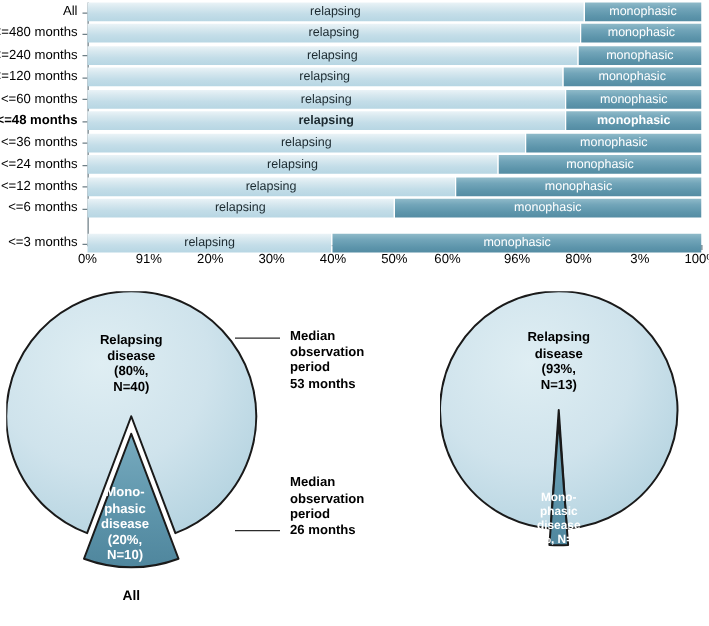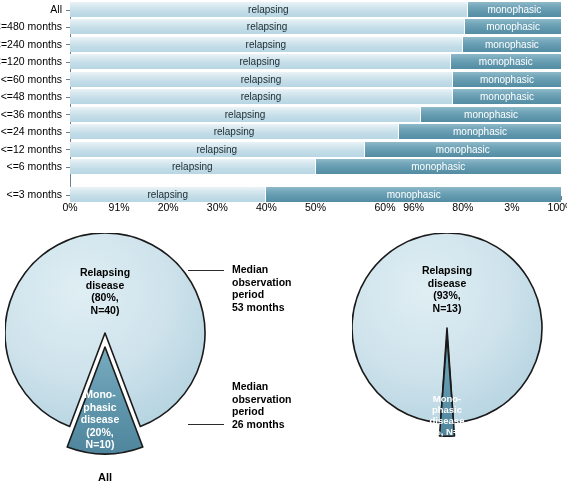--- a/index.html
+++ b/index.html
@@ -187,21 +187,21 @@
         <div class="ytick" style="top: 7.5px;"></div>
         <div class="seg seg-relapsing" style="width: 380.525px;">relapsing</div>
         <div class="seg seg-monophasic" style="width: 110.475px;">monophasic</div>
       </div>
       <div class="bar-row" style="top: 71.8px;">
         <div class="row-label">&lt;=60 months</div>
         <div class="ytick" style="top: 7.5px;"></div>
         <div class="seg seg-relapsing" style="width: 382.98px;">relapsing</div>
         <div class="seg seg-monophasic" style="width: 108.02px;">monophasic</div>
       </div>
-      <div class="bar-row" style="top: 89.25px;">
+      <div class="bar-row" style="top: 89.25px; font-weight: bold;">
         <div class="row-label">&lt;=48 months</div>
         <div class="ytick" style="top: 7.5px;"></div>
         <div class="seg seg-relapsing" style="width: 382.98px;">relapsing</div>
         <div class="seg seg-monophasic" style="width: 108.02px;">monophasic</div>
       </div>
       <div class="bar-row" style="top: 106.7px;">
         <div class="row-label">&lt;=36 months</div>
         <div class="ytick" style="top: 7.5px;"></div>
         <div class="seg seg-relapsing" style="width: 351.065px;">relapsing</div>
         <div class="seg seg-monophasic" style="width: 139.935px;">monophasic</div>
@@ -231,21 +231,21 @@
         <div class="seg seg-monophasic" style="width: 294.6px;">monophasic</div>
       </div>
     </div>
   <div id="xtick-labels">
       <div class="xtick-label" style="left: 70px;">0%</div>
       <div class="xtick-label" style="left: 119.1px;">91%</div>
       <div class="xtick-label" style="left: 168.2px;">20%</div>
       <div class="xtick-label" style="left: 217.3px;">30%</div>
       <div class="xtick-label" style="left: 266.4px;">40%</div>
       <div class="xtick-label" style="left: 315.5px;">50%</div>
-      <div class="xtick-label" style="left: 385px;">60%</div>
+      <div class="xtick-label" style="left: 358px;">60%</div>
       <div class="xtick-label" style="left: 413.7px;">96%</div>
       <div class="xtick-label" style="left: 462.8px;">80%</div>
       <div class="xtick-label" style="left: 511.9px;">3%</div>
       <div class="xtick-label" style="left: 561px;">100%</div>
     </div>
 </div>
 
 <div id="pies">
 
   <svg width="210" height="230" viewBox="0 0 210 230" style="position:absolute;left:5px;top:5px">

